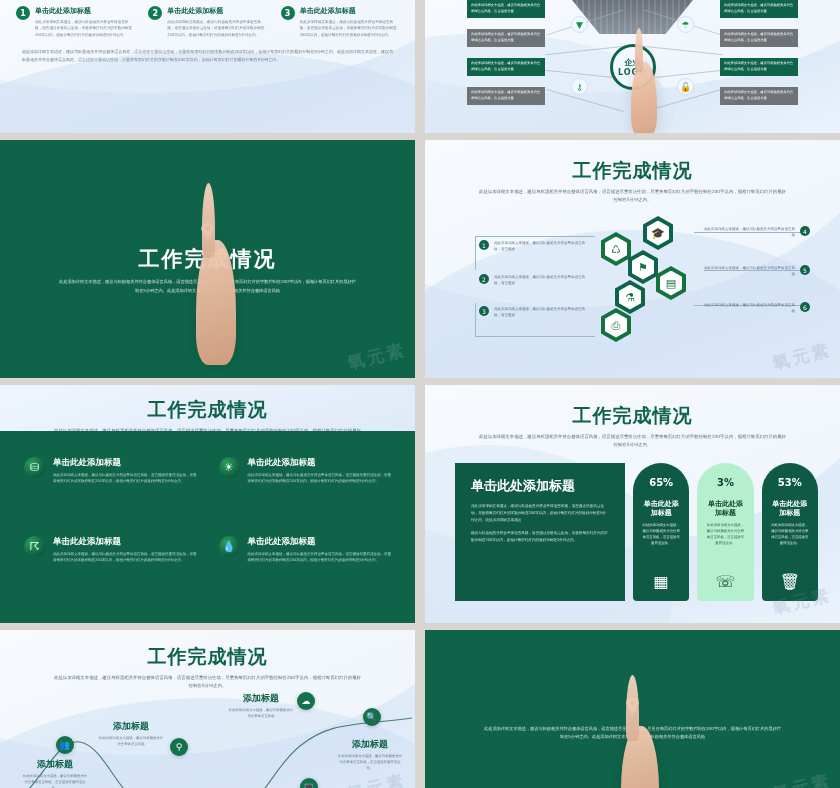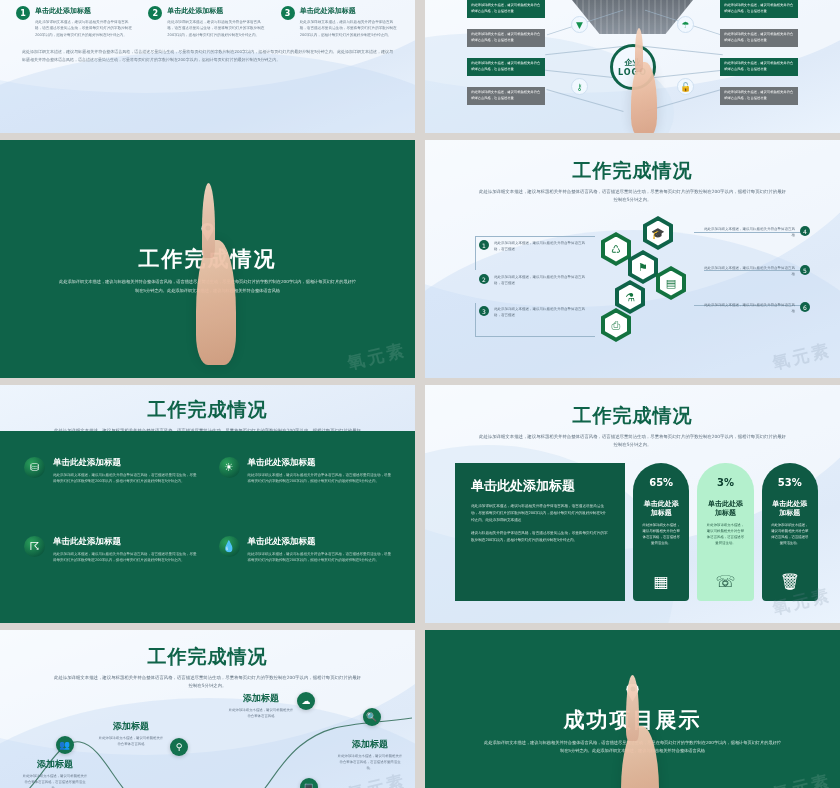--- a/index.html
+++ b/index.html
@@ -467,20 +467,19 @@
     </div>
     <div class="wm">氧元素</div>
   </div>
 
   <div class="slide green">
     <div class="cover">
       <div class="pin">
           <i></i>
           <b></b>
         </div>
-      <h1>成功项目展示</h1>
       <p>此处添加详细文本描述，建议与标题相关并符合整体语言风格，语言描述尽量简洁生动，尽量在每页幻灯片的字数控制在200字以内，据相计每页幻灯片的最好控制在5分钟之内。此处添加详细文本描述，建议与标题相关并符合整体语言风格</p>
     </div>
     <div class="finger" style="left:196px;top:96px;width:38px;height:110px;"></div>
     <div class="wm on-green">氧元素</div>
   </div>
 
 </div>
 
 </body></html>

